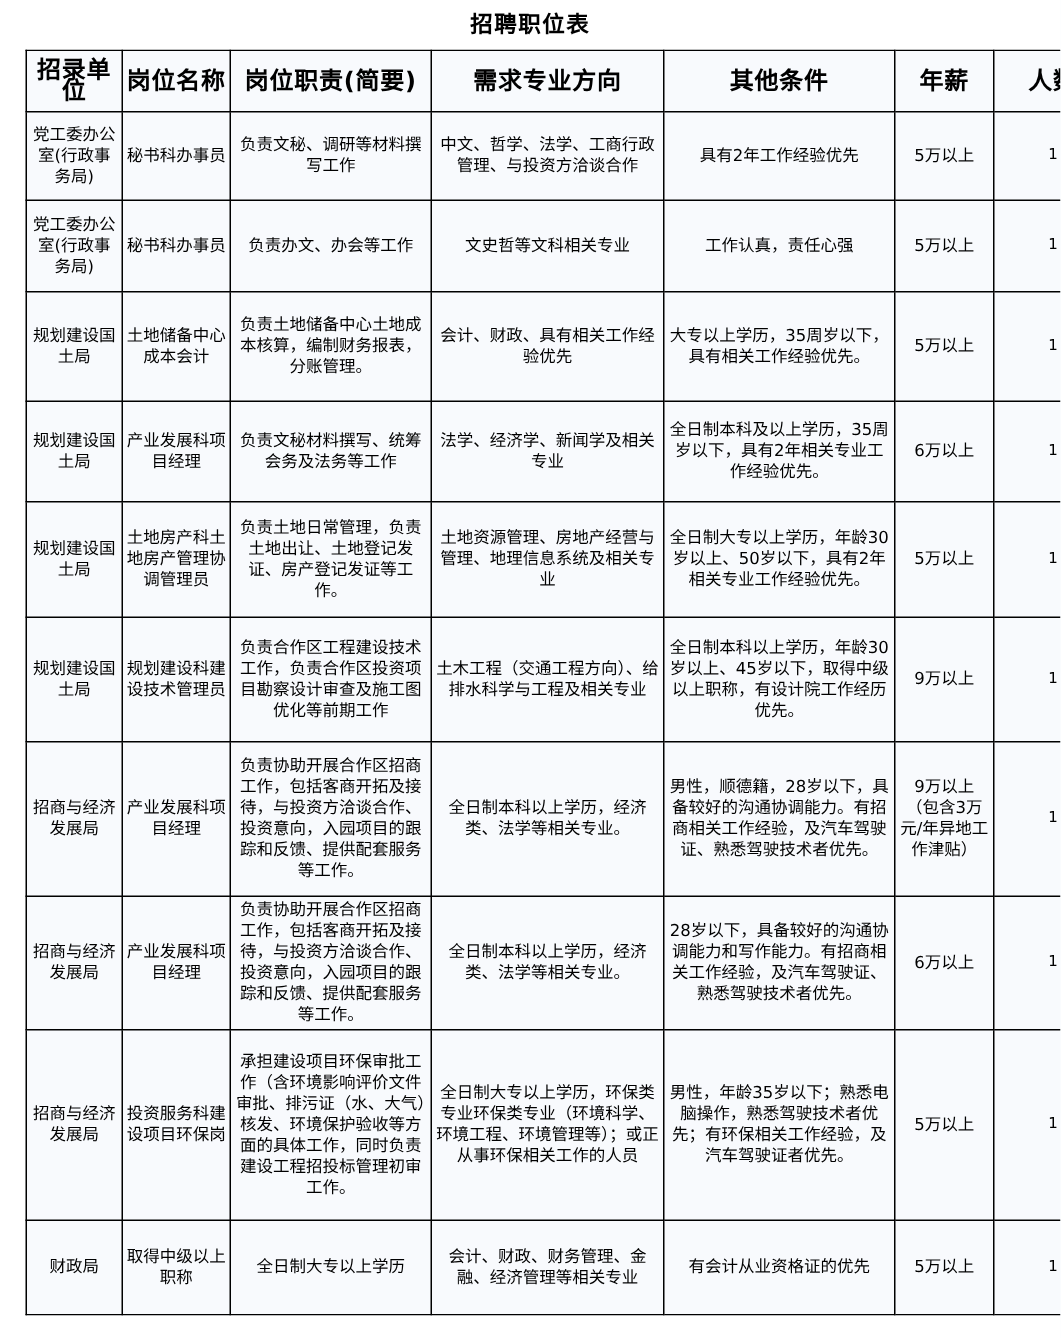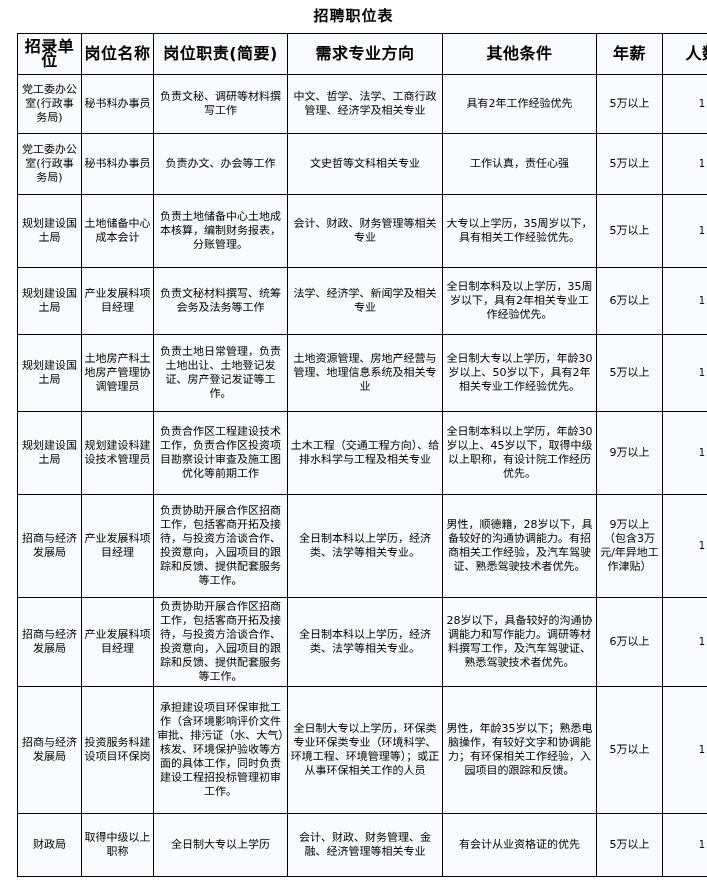--- a/index.html
+++ b/index.html
@@ -120,39 +120,39 @@
           <th>其他条件</th>
           <th>年薪</th>
           <th>人数</th>
         </tr>
       </thead>
       <tbody>
         <tr class="r0">
           <td class="cell-unit">党工委办公室(行政事务局)</td>
           <td class="cell-post">秘书科办事员</td>
           <td class="cell-duty">负责文秘、调研等材料撰写工作</td>
-          <td class="cell-major">中文、哲学、法学、工商行政管理、经济学及相关专业</td>
+          <td class="cell-major">中文、哲学、法学、工商行政管理、与投资方洽谈合作</td>
           <td class="cell-other">具有2年工作经验优先</td>
           <td class="cell-salary">5万以上</td>
           <td class="cell-count">1</td>
         </tr>
         <tr class="r1">
           <td class="cell-unit">党工委办公室(行政事务局)</td>
           <td class="cell-post">秘书科办事员</td>
           <td class="cell-duty">负责办文、办会等工作</td>
           <td class="cell-major">文史哲等文科相关专业</td>
           <td class="cell-other">工作认真，责任心强</td>
           <td class="cell-salary">5万以上</td>
           <td class="cell-count">1</td>
         </tr>
         <tr class="r2">
           <td class="cell-unit">规划建设国土局</td>
           <td class="cell-post">土地储备中心成本会计</td>
           <td class="cell-duty">负责土地储备中心土地成本核算，编制财务报表，分账管理。</td>
-          <td class="cell-major">会计、财政、财务管理等相关专业</td>
+          <td class="cell-major">会计、财政、具有相关工作经验优先</td>
           <td class="cell-other">大专以上学历，35周岁以下，具有相关工作经验优先。</td>
           <td class="cell-salary">5万以上</td>
           <td class="cell-count">1</td>
         </tr>
         <tr class="r3">
           <td class="cell-unit">规划建设国土局</td>
           <td class="cell-post">产业发展科项目经理</td>
           <td class="cell-duty">负责文秘材料撰写、统筹会务及法务等工作</td>
           <td class="cell-major">法学、经济学、新闻学及相关专业</td>
           <td class="cell-other">全日制本科及以上学历，35周岁以下，具有2年相关专业工作经验优先。</td>
@@ -184,30 +184,30 @@
           <td class="cell-major">全日制本科以上学历，经济类、法学等相关专业。</td>
           <td class="cell-other">男性，顺德籍，28岁以下，具备较好的沟通协调能力。有招商相关工作经验，及汽车驾驶证、熟悉驾驶技术者优先。</td>
           <td class="cell-salary">9万以上（包含3万元/年异地工作津贴）</td>
           <td class="cell-count">1</td>
         </tr>
         <tr class="r7">
           <td class="cell-unit">招商与经济发展局</td>
           <td class="cell-post">产业发展科项目经理</td>
           <td class="cell-duty">负责协助开展合作区招商工作，包括客商开拓及接待，与投资方洽谈合作、投资意向，入园项目的跟踪和反馈、提供配套服务等工作。</td>
           <td class="cell-major">全日制本科以上学历，经济类、法学等相关专业。</td>
-          <td class="cell-other">28岁以下，具备较好的沟通协调能力和写作能力。调研等材料撰写工作，及汽车驾驶证、熟悉驾驶技术者优先。</td>
+          <td class="cell-other">28岁以下，具备较好的沟通协调能力和写作能力。有招商相关工作经验，及汽车驾驶证、熟悉驾驶技术者优先。</td>
           <td class="cell-salary">6万以上</td>
           <td class="cell-count">1</td>
         </tr>
         <tr class="r8">
           <td class="cell-unit">招商与经济发展局</td>
           <td class="cell-post">投资服务科建设项目环保岗</td>
           <td class="cell-duty">承担建设项目环保审批工作（含环境影响评价文件审批、排污证（水、大气）核发、环境保护验收等方面的具体工作，同时负责建设工程招投标管理初审工作。</td>
           <td class="cell-major">全日制大专以上学历，环保类专业环保类专业（环境科学、环境工程、环境管理等）；或正从事环保相关工作的人员</td>
-          <td class="cell-other">男性，年龄35岁以下；熟悉电脑操作，有较好文字和协调能力；有环保相关工作经验，入园项目的跟踪和反馈。</td>
+          <td class="cell-other">男性，年龄35岁以下；熟悉电脑操作，熟悉驾驶技术者优先；有环保相关工作经验，及汽车驾驶证者优先。</td>
           <td class="cell-salary">5万以上</td>
           <td class="cell-count">1</td>
         </tr>
         <tr class="r9">
           <td class="cell-unit">财政局</td>
           <td class="cell-post">取得中级以上职称</td>
           <td class="cell-duty">全日制大专以上学历</td>
           <td class="cell-major">会计、财政、财务管理、金融、经济管理等相关专业</td>
           <td class="cell-other">有会计从业资格证的优先</td>
           <td class="cell-salary">5万以上</td>

